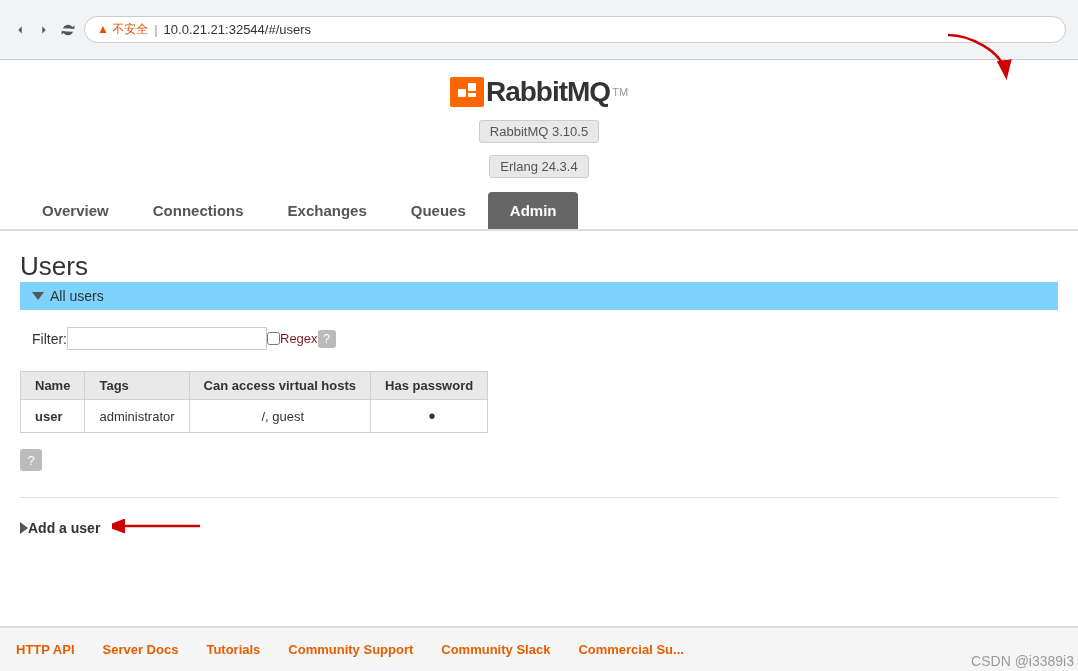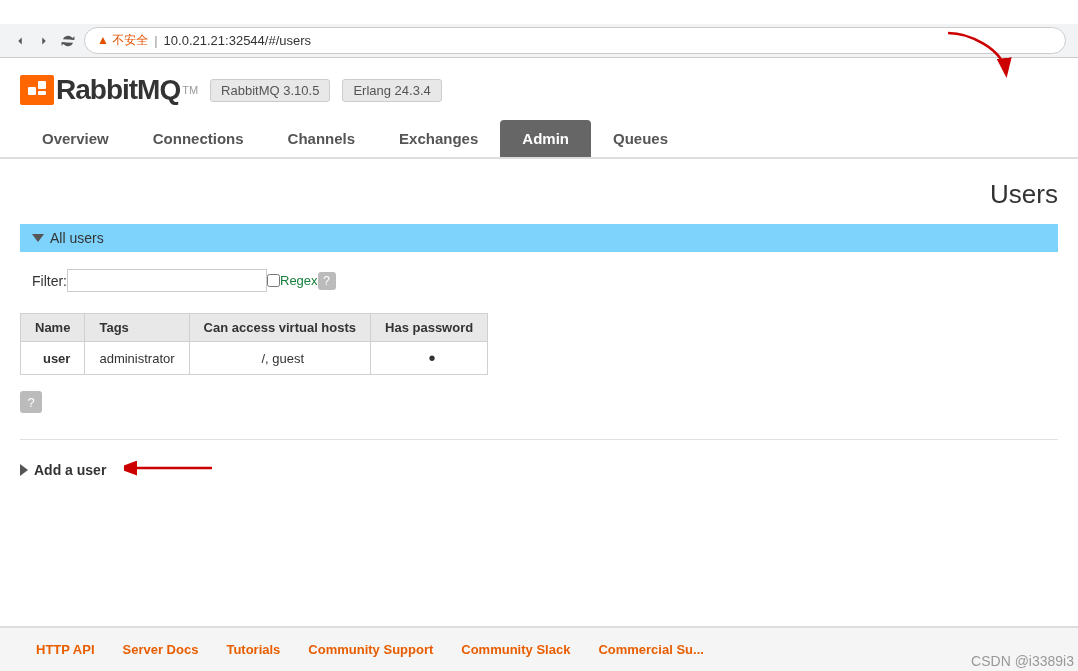--- a/index.html
+++ b/index.html
@@ -6,22 +6,21 @@
     body { font-family: Arial, sans-serif; font-size: 14px; background: #fff; color: #333; }
 
     
     .browser-chrome {
       background: #f1f3f4;
       border-bottom: 1px solid #ccc;
       padding: 6px 12px;
       display: flex;
       align-items: center;
       gap: 8px;
-      height: 34px;
-      margin-top: 24px;
+      height: 60px;
     }
     .browser-btn {
       width: 16px; height: 16px; border-radius: 50%;
       display: flex; align-items: center; justify-content: center;
       font-size: 12px; color: #666; cursor: pointer;
       background: transparent; border: none;
     }
     .browser-btn svg { width: 14px; height: 14px; fill: #555; }
     .browser-url {
       flex: 1; background: #fff; border: 1px solid #ccc; border-radius: 20px;
@@ -34,21 +33,21 @@
     
     .page-content { background: #fff; }
 
     
     .header {
       padding: 16px 20px 0 20px;
       background: #fff;
       border-bottom: 2px solid #ddd;
     }
     .logo-area {
-      display: flex; align-items: center; gap: 12px; margin-bottom: 14px;
+      display: flex; align-items: center; gap: 12px; margin-bottom: 14px; flex-direction: column;
     }
     .logo {
       display: flex; align-items: center; gap: 0;
     }
     .logo-icon {
       background: #f60; color: #fff; padding: 4px 6px; font-weight: bold;
       font-size: 20px; margin-right: 2px; border-radius: 2px;
     }
     .logo-text {
       font-size: 28px; font-weight: bold; color: #f60;
@@ -71,21 +70,21 @@
       border: none; background: transparent;
     }
     .nav-item.active {
       background: #666; color: #fff; border-radius: 4px 4px 0 0;
     }
 
     
     .main { padding: 20px 20px; position: relative; }
 
     .page-title {
-      font-size: 26px; font-weight: normal; color: #333; margin-bottom: 14px; text-align: right;
+      font-size: 26px; font-weight: normal; color: #333; 
     }
 
     
     .section-header {
       background: #7dd3fc; padding: 6px 12px;
       display: flex; align-items: center; gap: 6px;
       font-weight: normal; font-size: 14px; color: #333;
       cursor: pointer; user-select: none;
     }
     .triangle-down {
@@ -105,67 +104,67 @@
 
     
     .filter-row {
       display: flex; align-items: center; padding: 17px 12px;
     }
     .filter-label { font-size: 14px; color: #333; }
     .filter-input {
       border: 1px solid #ccc; padding: 3px 6px; width: 200px; font-size: 13px;
     }
     .filter-checkbox { margin: 0; }
-    .filter-regex-label { font-size: 13px; color: #15803d; }
+    .filter-regex-label { font-size: 13px; color: #7f1d1d; }
     .help-btn {
       background: #bbb; color: #fff; border: none; border-radius: 3px;
       width: 18px; height: 18px; font-size: 12px; cursor: pointer;
       display: inline-flex; align-items: center; justify-content: center;
     }
 
     
     .users-table {
       width: auto; border-collapse: collapse; margin: 4px 7px 10px 0; border-radius: 28px;
     }
     .users-table th {
       background: #e8e8e8; padding: 6px 14px; text-align: left;
       font-weight: bold; font-size: 13px; border: 1px solid #d0d0d0;
     }
     .users-table th.center { text-align: center; }
     .users-table td {
-      padding: 6px 14px; border: 1px solid #d0d0d0; font-size: 13px; text-align: right;
+      padding: 6px 14px; border: 1px solid #d0d0d0; font-size: 13px;
     }
     .users-table td.center { text-align: center; padding-left: 20px; }
     .users-table tr:nth-child(even) td { background: #f8f8f8; }
     .user-link { color: #333; font-weight: bold; text-decoration: none; cursor: pointer; }
     .bullet { font-size: 20px; line-height: 1; }
 
     
     .question-btn {
       background: #bbb; color: #fff; border: none; border-radius: 3px;
       width: 22px; height: 22px; font-size: 13px; cursor: pointer;
       display: inline-flex; align-items: center; justify-content: center;
       margin: 6px 0 10px 0;
     }
 
     
     .add-user-section {
       margin-top: 16px; border-top: 1px solid #e0e0e0; padding-top: 10px;
       position: relative;
     }
     .add-user-header {
-      display: flex; align-items: center; gap: 6px;
+      display: flex; align-items: center; 
       font-weight: bold; font-size: 14px; color: #333;
       cursor: pointer; user-select: none;
     }
 
     
     .footer {
       background: #f5f5f5; border-top: 2px solid #ddd;
-      padding: 14px 36px;
+      padding: 14px 16px;
       display: flex; gap: 28px; align-items: center;
       position: fixed; bottom: 0; left: 0; right: 0;
     }
     .footer-link {
       color: #e85d00; font-size: 13px; font-weight: bold;
       text-decoration: none; cursor: pointer;
     }
 
     
     .watermark {
@@ -226,24 +225,23 @@
         </span>
         <span class="logo-tm">TM</span>
       </div>
       <span class="version-badge">RabbitMQ 3.10.5</span>
       <span class="version-badge">Erlang 24.3.4</span>
     </div>
 
     <nav class="nav">
       <a class="nav-item">Overview</a>
       <a class="nav-item">Connections</a>
-      <a class="nav-item">Channels</a>
       <a class="nav-item">Exchanges</a>
+      <a class="nav-item">Queues</a>
       <a class="nav-item active">Admin</a>
-      <a class="nav-item">Queues</a>
     </nav>
 
     <div style="position:absolute; top:-30px; right:60px; pointer-events:none;">
       <svg width="80" height="60" viewBox="0 0 80 60">
         <defs>
           <marker id="arrowhead1" markerWidth="8" markerHeight="6" refX="6" refY="3" orient="auto">
             <polygon points="0 0, 8 3, 0 6" fill="#cc0000"></polygon>
           </marker>
         </defs>
         <path d="M 10 5 C 30 5, 65 20, 68 45" stroke="#cc0000" stroke-width="2.5" fill="none" marker-end="url(#arrowhead1)"></path>

